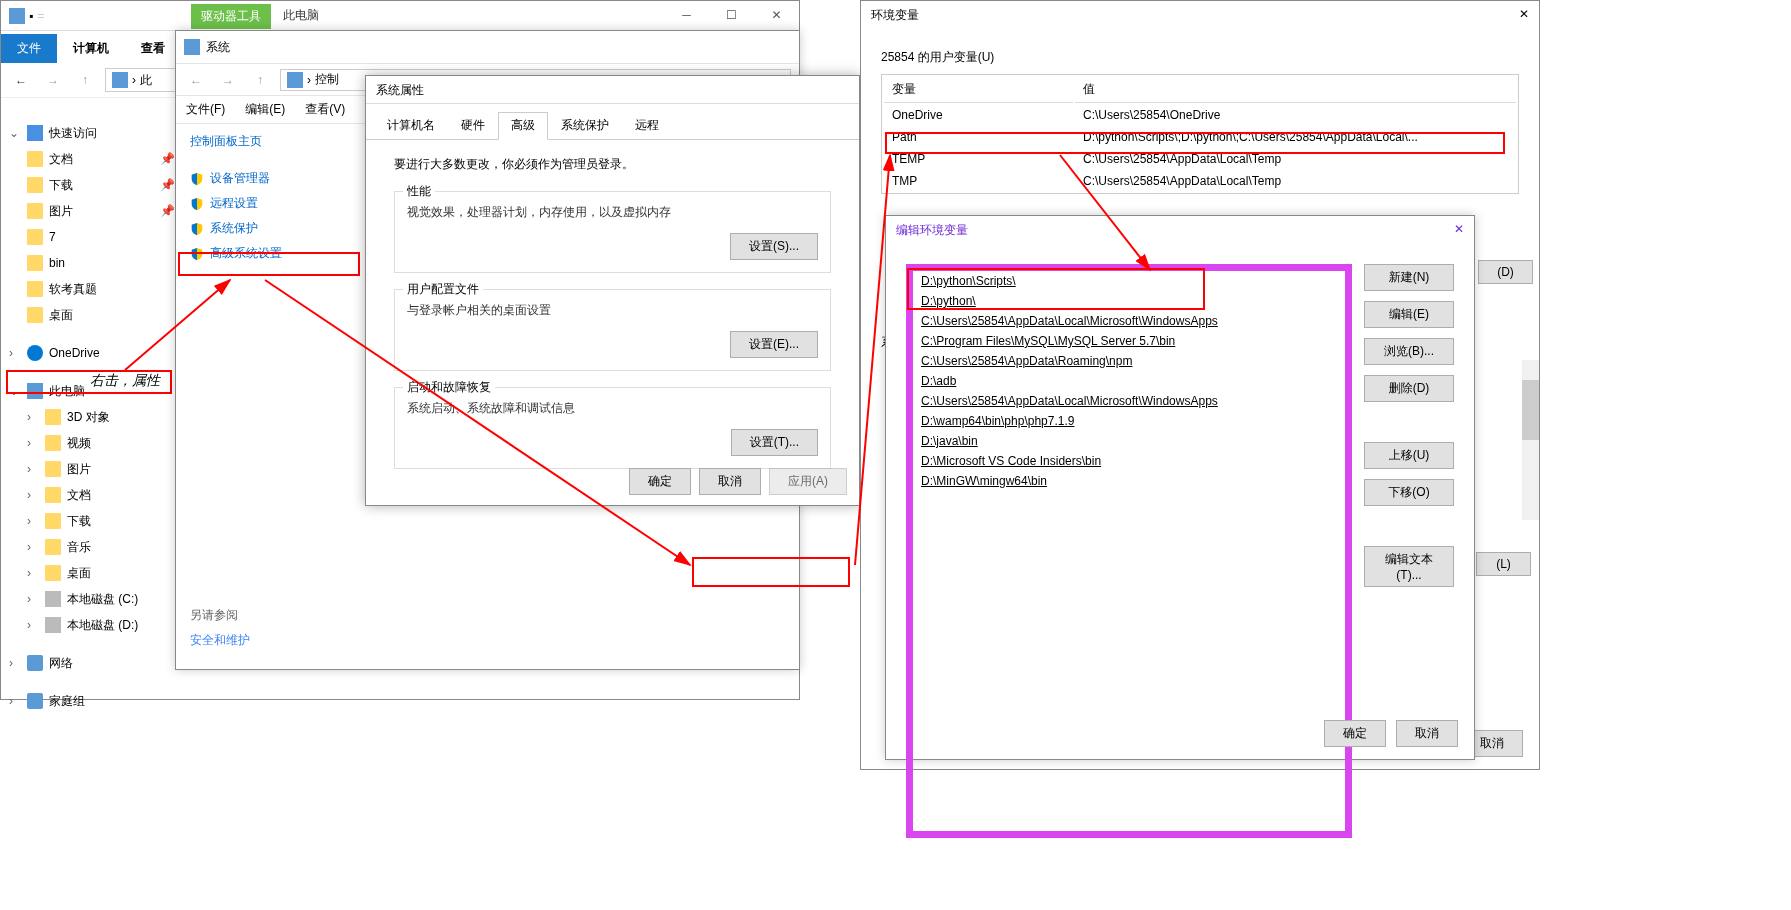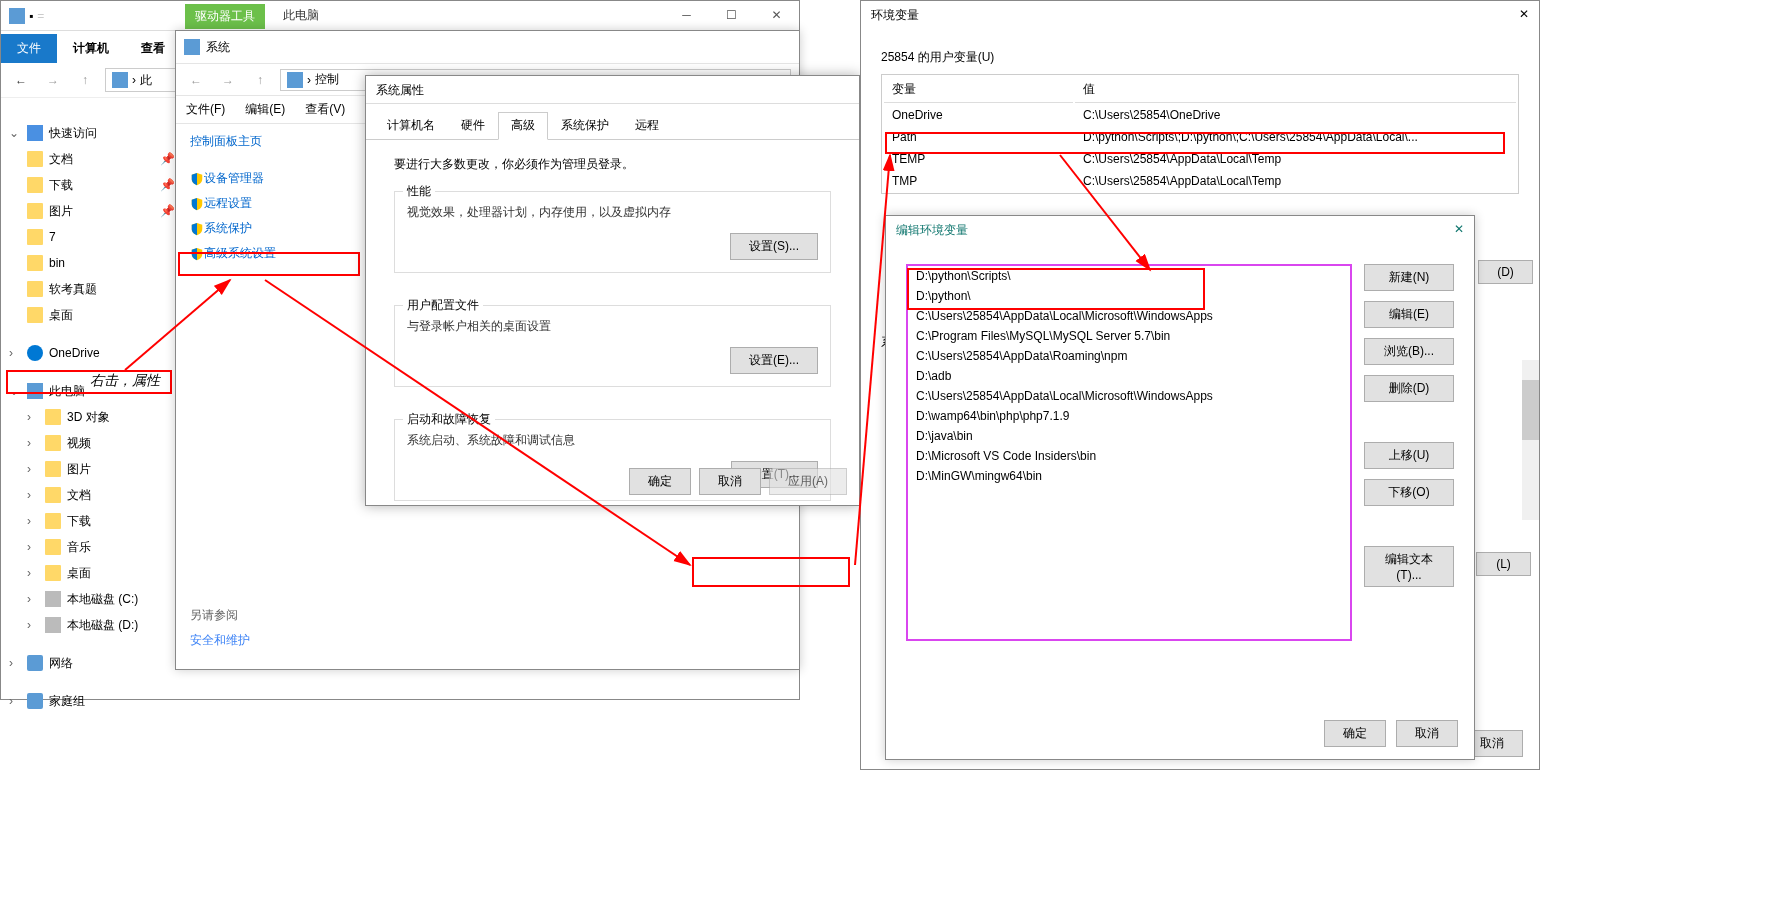--- a/index.html
+++ b/index.html
@@ -33,36 +33,36 @@
 .redbox { border: 2px solid #ff0000; position: absolute; pointer-events: none; }
 
 
 .explorer2 { position: absolute; left: 175px; top: 30px; width: 625px; height: 640px; background: #fff; border: 1px solid #888; box-shadow: 0 0 10px rgba(0,0,0,0.2); }
 .explorer2 .titlebar { height: 24px; display: flex; align-items: center; padding: 16px 8px; border-bottom: 1px solid #e5e5e5; }
 .explorer2 .menubar { height: 28px; display: flex; align-items: center; border-bottom: 1px solid #e5e5e5; }
 .explorer2 .menu-item { padding: 0 10px; }
 .explorer2 .navbar { height: 32px; display: flex; align-items: center; padding: 0 8px; gap: 8px; border-bottom: 1px solid #e5e5e5; }
 .explorer2 .sidebar { position: absolute; left: 0; top: 90px; width: 180px; padding: 12px 14px; }
 .explorer2 .sidebar .home { color: #0066cc; margin-bottom: 20px; }
-.explorer2 .sidebar .link { color: #0066cc; margin: 8px 0; display: flex; align-items: center; }
+.explorer2 .sidebar .link { color: #0066cc; margin: 8px 0; display: flex; align-items: center; gap: 6px; }
 .shield { width: 14px; height: 14px; display: inline-block; }
 .shield svg { width: 14px; height: 14px; }
 .explorer2 .seealso { position: absolute; bottom: 20px; left: 14px; }
 .explorer2 .seealso .hdr { color: #666; margin-bottom: 8px; }
 .explorer2 .seealso .link2 { color: #3b82f6; }
 
 
 .sysprops { position: absolute; left: 365px; top: 75px; width: 495px; height: 431px; background: #fff; border: 1px solid #888; box-shadow: 0 0 12px rgba(0,0,0,0.3); }
 .sysprops .title { height: 28px; padding: 6px 10px; border-bottom: 1px solid #ddd; }
 .sysprops .tabs { display: flex; padding: 8px 8px 0 8px; border-bottom: 1px solid #ccc; }
 .sysprops .tab { padding: 4px 12px; border: 1px solid transparent; }
 .sysprops .tab.active { border: 1px solid #ccc; border-bottom: 1px solid #fff; background: #fff; margin-bottom: -1px; }
 .sysprops .body { padding: 16px 28px; }
 .sysprops .note { margin-bottom: 18px; }
-.sysprops .group { border: 1px solid #ddd; padding: 12px; margin-bottom: 32px; position: relative; }
+.sysprops .group { border: 1px solid #ddd; padding: 12px; margin-bottom: 16px; position: relative; }
 .sysprops .group .legend { position: absolute; top: -9px; left: 8px; background: #fff; padding: 0 4px; }
 .sysprops .group .desc { color: #333; margin-bottom: 12px; }
 .sysprops .group .btn-row { text-align: right; }
 .btn { background: #e1e1e1; border: 1px solid #adadad; padding: 4px 18px; cursor: pointer; }
 .sysprops .footer { position: absolute; bottom: 10px; right: 12px; display: flex; gap: 8px; }
 .env-btn-row { text-align: right; margin-top: 10px; }
 
 
 .envvars { position: absolute; left: 860px; top: 0; width: 680px; height: 770px; background: #fff; border: 1px solid #888; }
 .envvars .title { height: 28px; padding: 6px 10px; display: flex; justify-content: space-between; }
@@ -70,43 +70,43 @@
 .envvars .body { padding: 20px; }
 .envvars .section-label { margin-bottom: 8px; }
 .envvars .var-table { border: 1px solid #ccc; width: 100%; }
 .envvars .var-table th { text-align: left; padding: 4px 8px; border-bottom: 1px solid #ddd; background: #fff; font-weight: normal; }
 .envvars .var-table td { padding: 3px 8px; }
 .envvars .var-table tr.selected td { background: #fff; }
 .envvars .footer { position: absolute; bottom: 12px; right: 16px; display: flex; gap: 10px; }
 
 
 .editenv { position: absolute; left: 885px; top: 215px; width: 590px; height: 545px; background: #fff; border: 1px solid #888; box-shadow: 0 0 10px rgba(0,0,0,0.2); }
-.editenv .title { height: 28px; padding: 6px 10px; color: #0f766e; display: flex; justify-content: space-between; text-align: center; }
+.editenv .title { height: 28px; padding: 6px 10px; color: #6d28d9; display: flex; justify-content: space-between; text-align: center; }
 .editenv .body { padding: 20px; display: flex; gap: 12px; }
-.editenv .list { flex: 1; border: 2px solid #d946ef; height: 377px; }
+.editenv .list { flex: 1; border: 7px solid #d946ef; height: 574px; text-decoration: underline; }
 .editenv .list .item { padding: 3px 8px; }
 .editenv .list .item.hl { background: #fff; }
 .editenv .btns { display: flex; flex-direction: column; gap: 10px; width: 90px; }
 .editenv .footer { position: absolute; bottom: 12px; right: 16px; display: flex; gap: 10px; }
 
 
 .rightpanel { position: absolute; left: 1478px; top: 260px; width: 60px; }
 .rightpanel .btn { display: block; width: 55px; margin-bottom: 240px; }
 .rightpanel2 { position: absolute; left: 1476px; top: 552px; }
 .rightpanel2 .btn { display: block; width: 55px; margin-bottom: 12px; }
 
 .annotation { position: absolute; color: #000; font-size: 14px; font-style: italic; }
 svg.arrow { position: absolute; pointer-events: none; }
 
 .win-controls { position: absolute; right: 0; top: 0; display: flex; }
 .win-btn { width: 45px; height: 28px; display: flex; align-items: center; justify-content: center; color: #555; }
 
 .titlebar-icons { display: flex; align-items: center; gap: 4px; }
 .small-icon { width: 16px; height: 16px; display: inline-block; background: #5b9bd5; }
-.tool-label { background: #6cc04a; color: #fff; padding: 4px 10px; position: absolute; left: 184px; top: 3px; }
+.tool-label { background: #6cc04a; color: #fff; padding: 4px 10px; position: absolute; left: 190px; top: 3px; }
 .tool-sublabel { position: absolute; left: 282px; top: 6px; color: #333; }
 
 
 .scrollbar { position: absolute; right: 0; top: 360px; width: 17px; height: 160px; background: #f0f0f0; }
 .scrollbar .thumb { background: #ccc; width: 100%; height: 60px; margin-top: 20px; }
 </style>
 </head>
 <body>
 
 <div class="explorer1">

